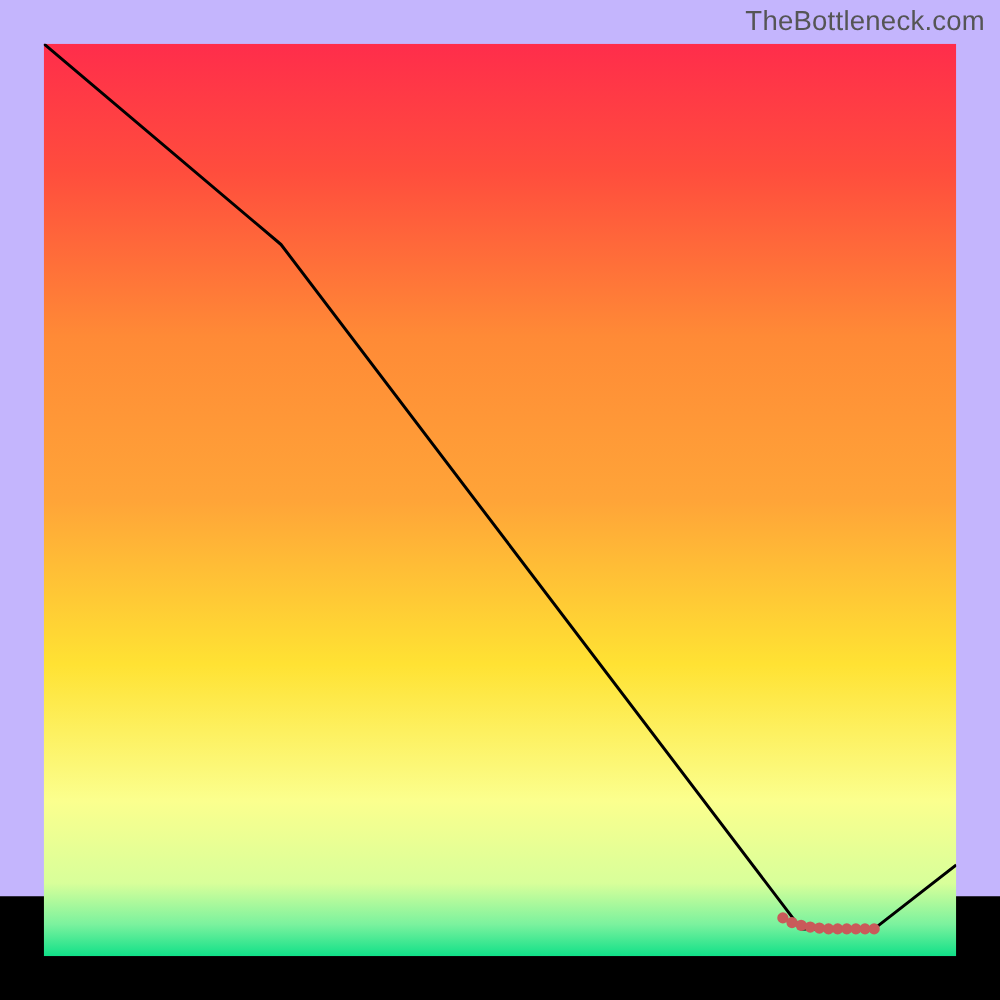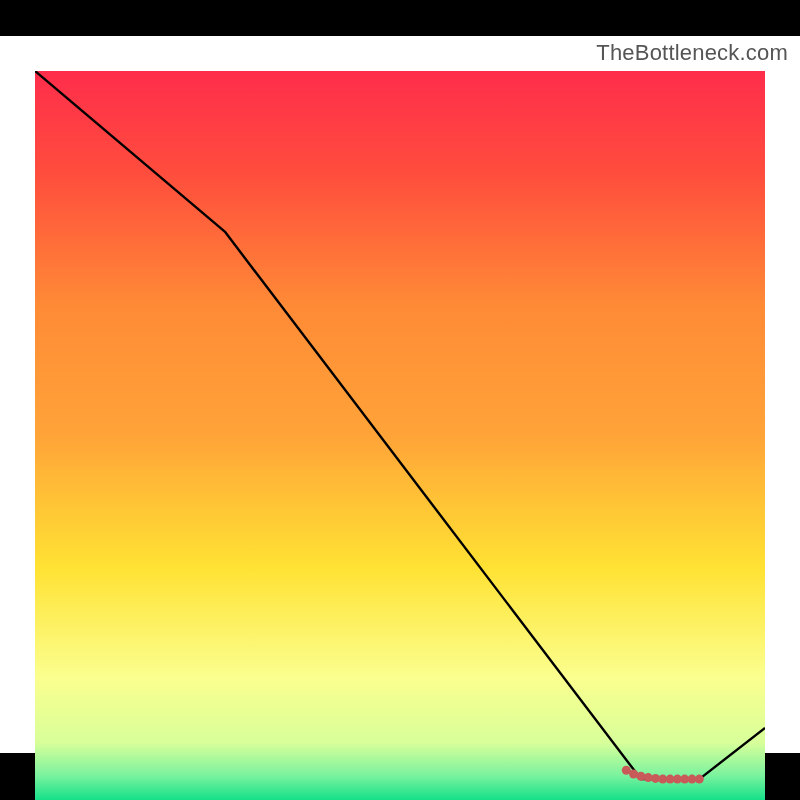--- a/index.html
+++ b/index.html
@@ -8,22 +8,21 @@
     width: 800px;
     height: 800px;
     background: #000;
     font-family: Arial, Helvetica, sans-serif;
     overflow: hidden;
   }
   .container {
     position: relative;
     width: 800px;
     height: 717px;
-    background: #ffffff;
-    margin-top: 36px;
+    background: #c4b5fd;
   }
   .watermark {
     position: absolute;
     top: 4px;
     right: 12px;
     color: #555;
     font-size: 22px;
     font-weight: 500;
     letter-spacing: 0.2px;
     user-select: none;

